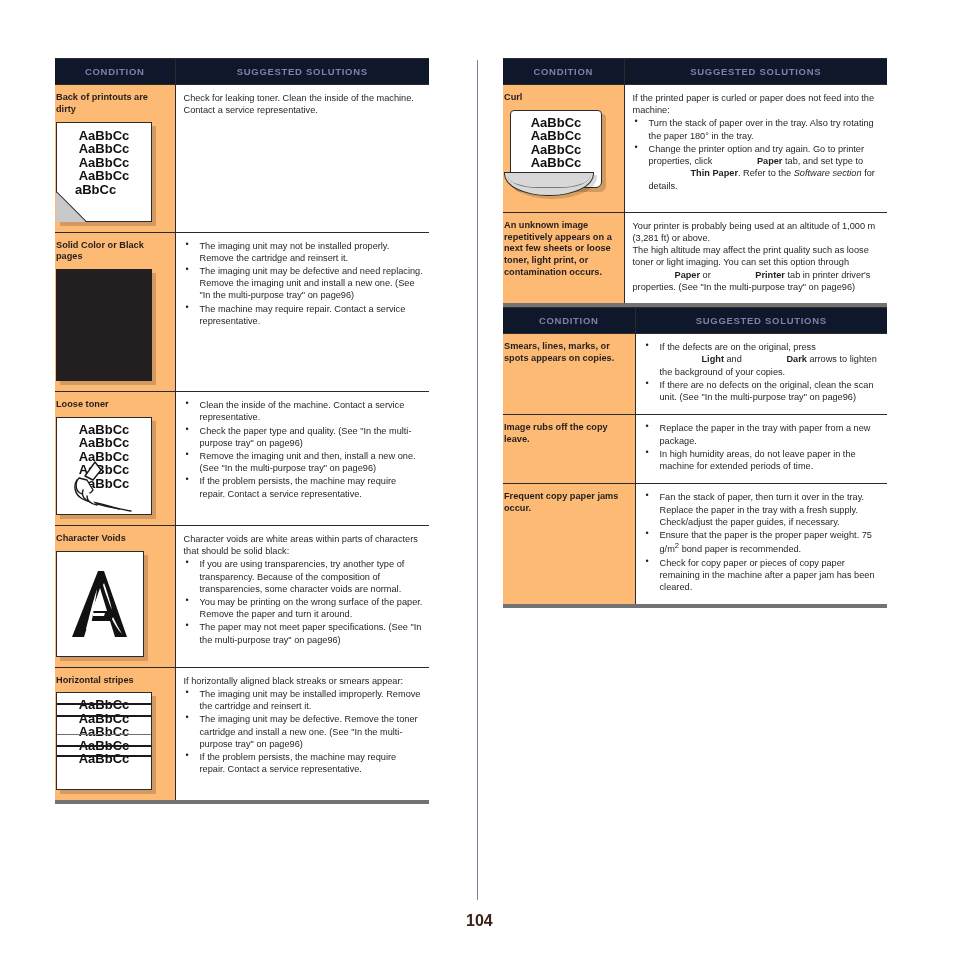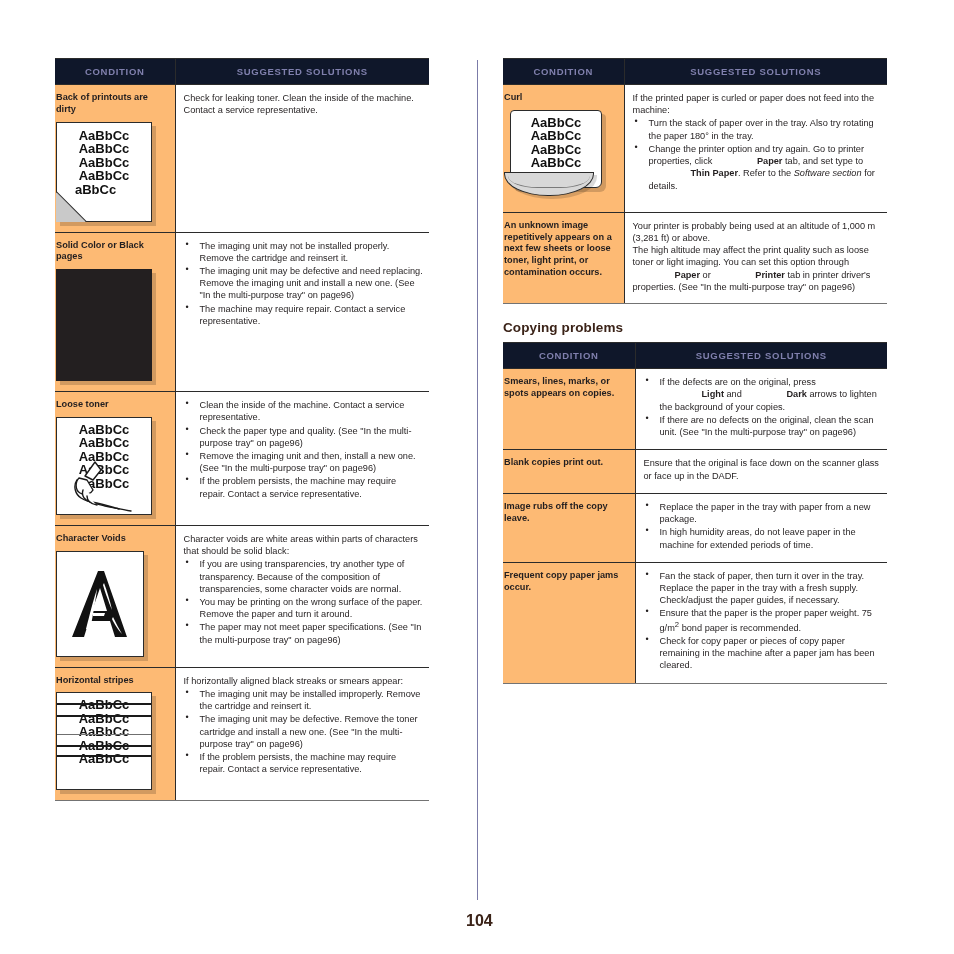--- a/index.html
+++ b/index.html
@@ -72,21 +72,21 @@
     line-height: 1.28;
     color: #231f20;
   }
   table.tbl td.sol {
     border-bottom: 1px solid #2b2b2b;
     padding: 7px 6px 10px 8px;
     font-size: 9.2px;
     line-height: 1.33;
     color: #231f20;
   }
-  table.tbl tr.last td { border-bottom: 1px solid #737373; }
+  table.tbl tr.last td { border-bottom: 4px solid #737373; }
 
   .cond-title { margin: 0 0 5px 0; }
 
   
   ul.bl {
     list-style: none;
     margin: 0;
     padding: 0;
   }
   ul.bl > li {
@@ -423,21 +423,20 @@
             <div class="cond-title">An unknown image repetitively appears on a next few sheets or loose toner, light print, or contamination occurs.</div>
           </td>
           <td class="sol">
             <p class="para"><span>Your printer is probably being used at an altitude of 1,000 m (3,281 ft) or above.</span></p>
             <p class="para"><span>The high altitude may affect the print quality such as loose toner or light imaging. You can set this option through </span><b class="bd">Paper</b><span> or </span><b class="bd">Printer</b><span> tab in printer driver's properties. (See "In the multi-purpose tray" on page96)</span></p>
           </td>
         </tr>
       </tbody>
     </table>
 
-    <h2 class="sect">Copying problems</h2>
 
     <table class="tbl">
       <colgroup>
           <col style="width:132px">
           <col style="width:252px">
         </colgroup>
       <thead>
         <tr>
           <th class="c-cond">CONDITION</th>
           <th>SUGGESTED SOLUTIONS</th>
@@ -450,28 +449,20 @@
           </td>
           <td class="sol">
             <ul class="bl">
               <li><span>If the defects are on the original, press </span><b class="bd">Light</b><span> and </span><b class="bd">Dark</b><span> arrows to lighten the background of your copies.</span></li>
               <li><span>If there are no defects on the original, clean the scan unit. (See "In the multi-purpose tray" on page96)</span></li>
             </ul>
           </td>
         </tr>
         <tr>
           <td class="cond">
-            <div class="cond-title">Blank copies print out.</div>
-          </td>
-          <td class="sol">
-            <p class="lead"><span>Ensure that the original is face down on the scanner glass or face up in the DADF.</span></p>
-          </td>
-        </tr>
-        <tr>
-          <td class="cond">
             <div class="cond-title">Image rubs off the copy leave.</div>
           </td>
           <td class="sol">
             <ul class="bl">
               <li><span>Replace the paper in the tray with paper from a new package.</span></li>
               <li><span>In high humidity areas, do not leave paper in the machine for extended periods of time.</span></li>
             </ul>
           </td>
         </tr>
         <tr class="last">

